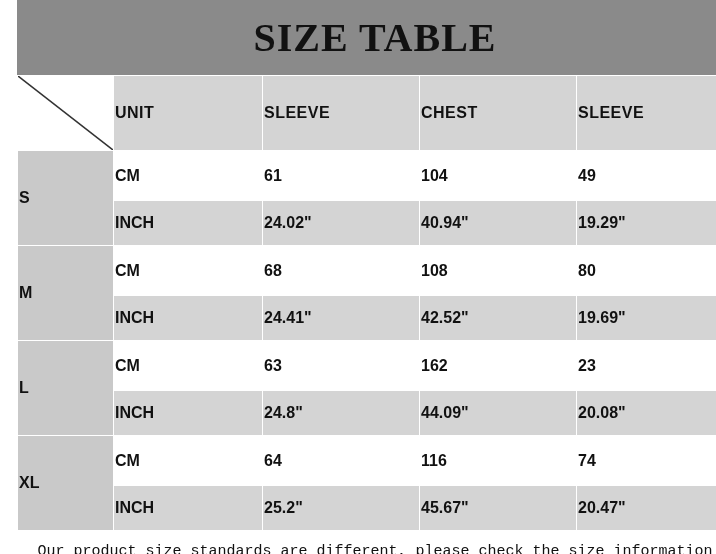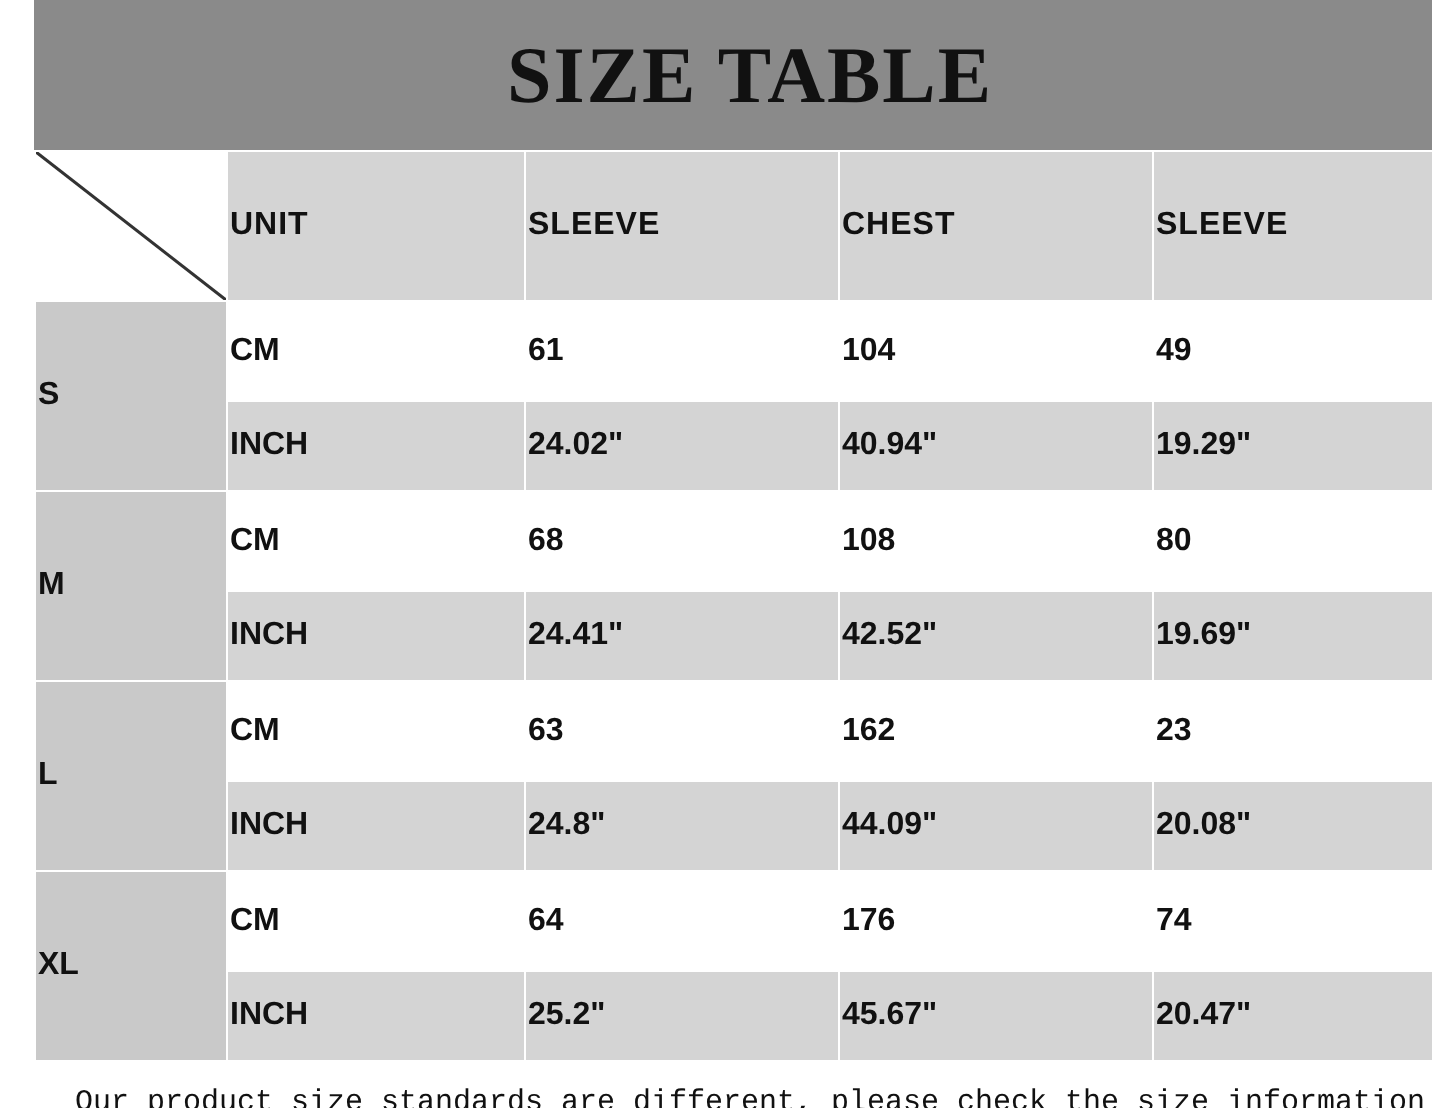--- a/index.html
+++ b/index.html
@@ -177,21 +177,21 @@
         <td class="unit-cell-dark">INCH</td>
         <td class="val-cell-dark">24.8"</td>
         <td class="val-cell-dark">44.09"</td>
         <td class="val-cell-dark">20.08"</td>
       </tr>
 
       <tr>
         <td class="size-cell" rowspan="2">XL</td>
         <td class="unit-cell-light">CM</td>
         <td class="val-cell-light">64</td>
-        <td class="val-cell-light">176</td>
+        <td class="val-cell-light">116</td>
         <td class="val-cell-light">74</td>
       </tr>
       <tr>
         <td class="unit-cell-dark">INCH</td>
         <td class="val-cell-dark">25.2"</td>
         <td class="val-cell-dark">45.67"</td>
         <td class="val-cell-dark">20.47"</td>
       </tr>
     </tbody>
   </table>

